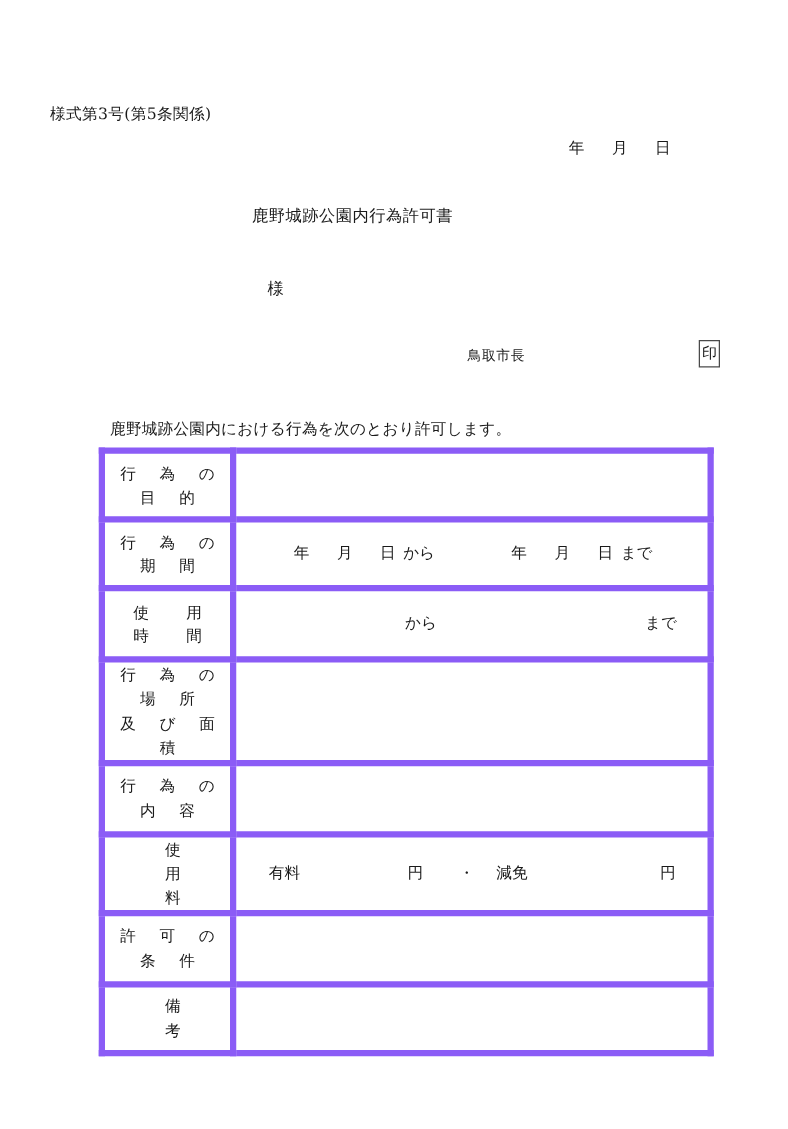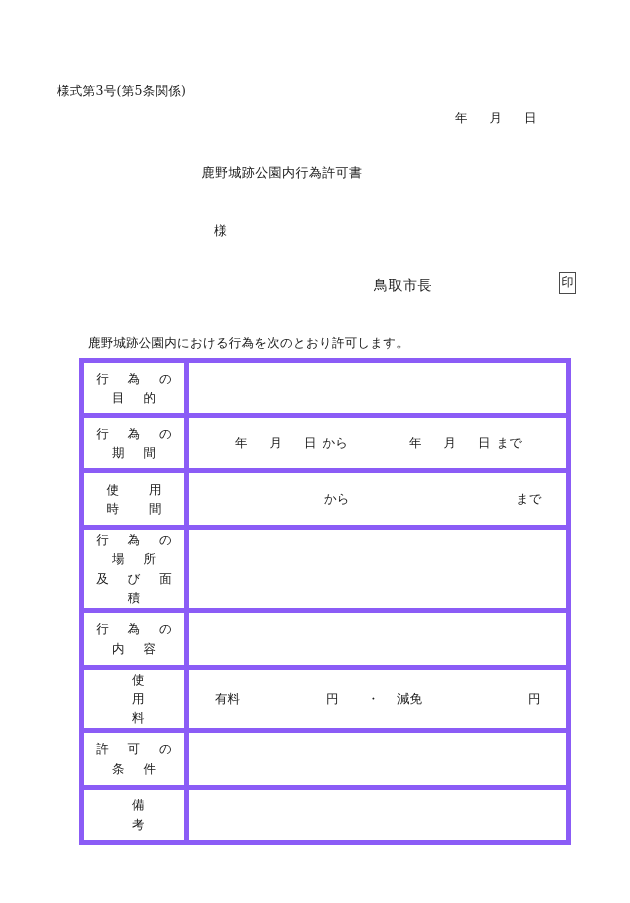--- a/index.html
+++ b/index.html
@@ -18,21 +18,21 @@
   }
   .page {
     position: absolute;
     inset: 0;
     background: #ffffff;
   }
   .abs { position: absolute; white-space: nowrap; }
 
   
   .form-no {
-    left: 57px; top: 83px;
+    left: 40px; top: 83px;
     font-size: 12.5px;
     letter-spacing: 0.3px;
   }
   .date-line {
     left: 455px; top: 110px;
     font-size: 12.5px;
   }
   .date-line .sp { display: inline-block; width: 22px; }
 
   .doc-title {
@@ -43,21 +43,21 @@
     letter-spacing: 0.4px;
   }
   .addressee {
     left: 214px; top: 222px;
     font-size: 13px;
   }
 
   
   .issuer {
     left: 374px; top: 277px;
-    font-size: 14px;
+    font-size: 11px;
     letter-spacing: 0.5px;
   }
   .seal-box {
     left: 559px; top: 272px;
     width: 15px; height: 20px;
     border: 1px solid #4a4a4a;
     font-size: 12px;
     line-height: 19px;
     text-align: center;
     overflow: hidden;

